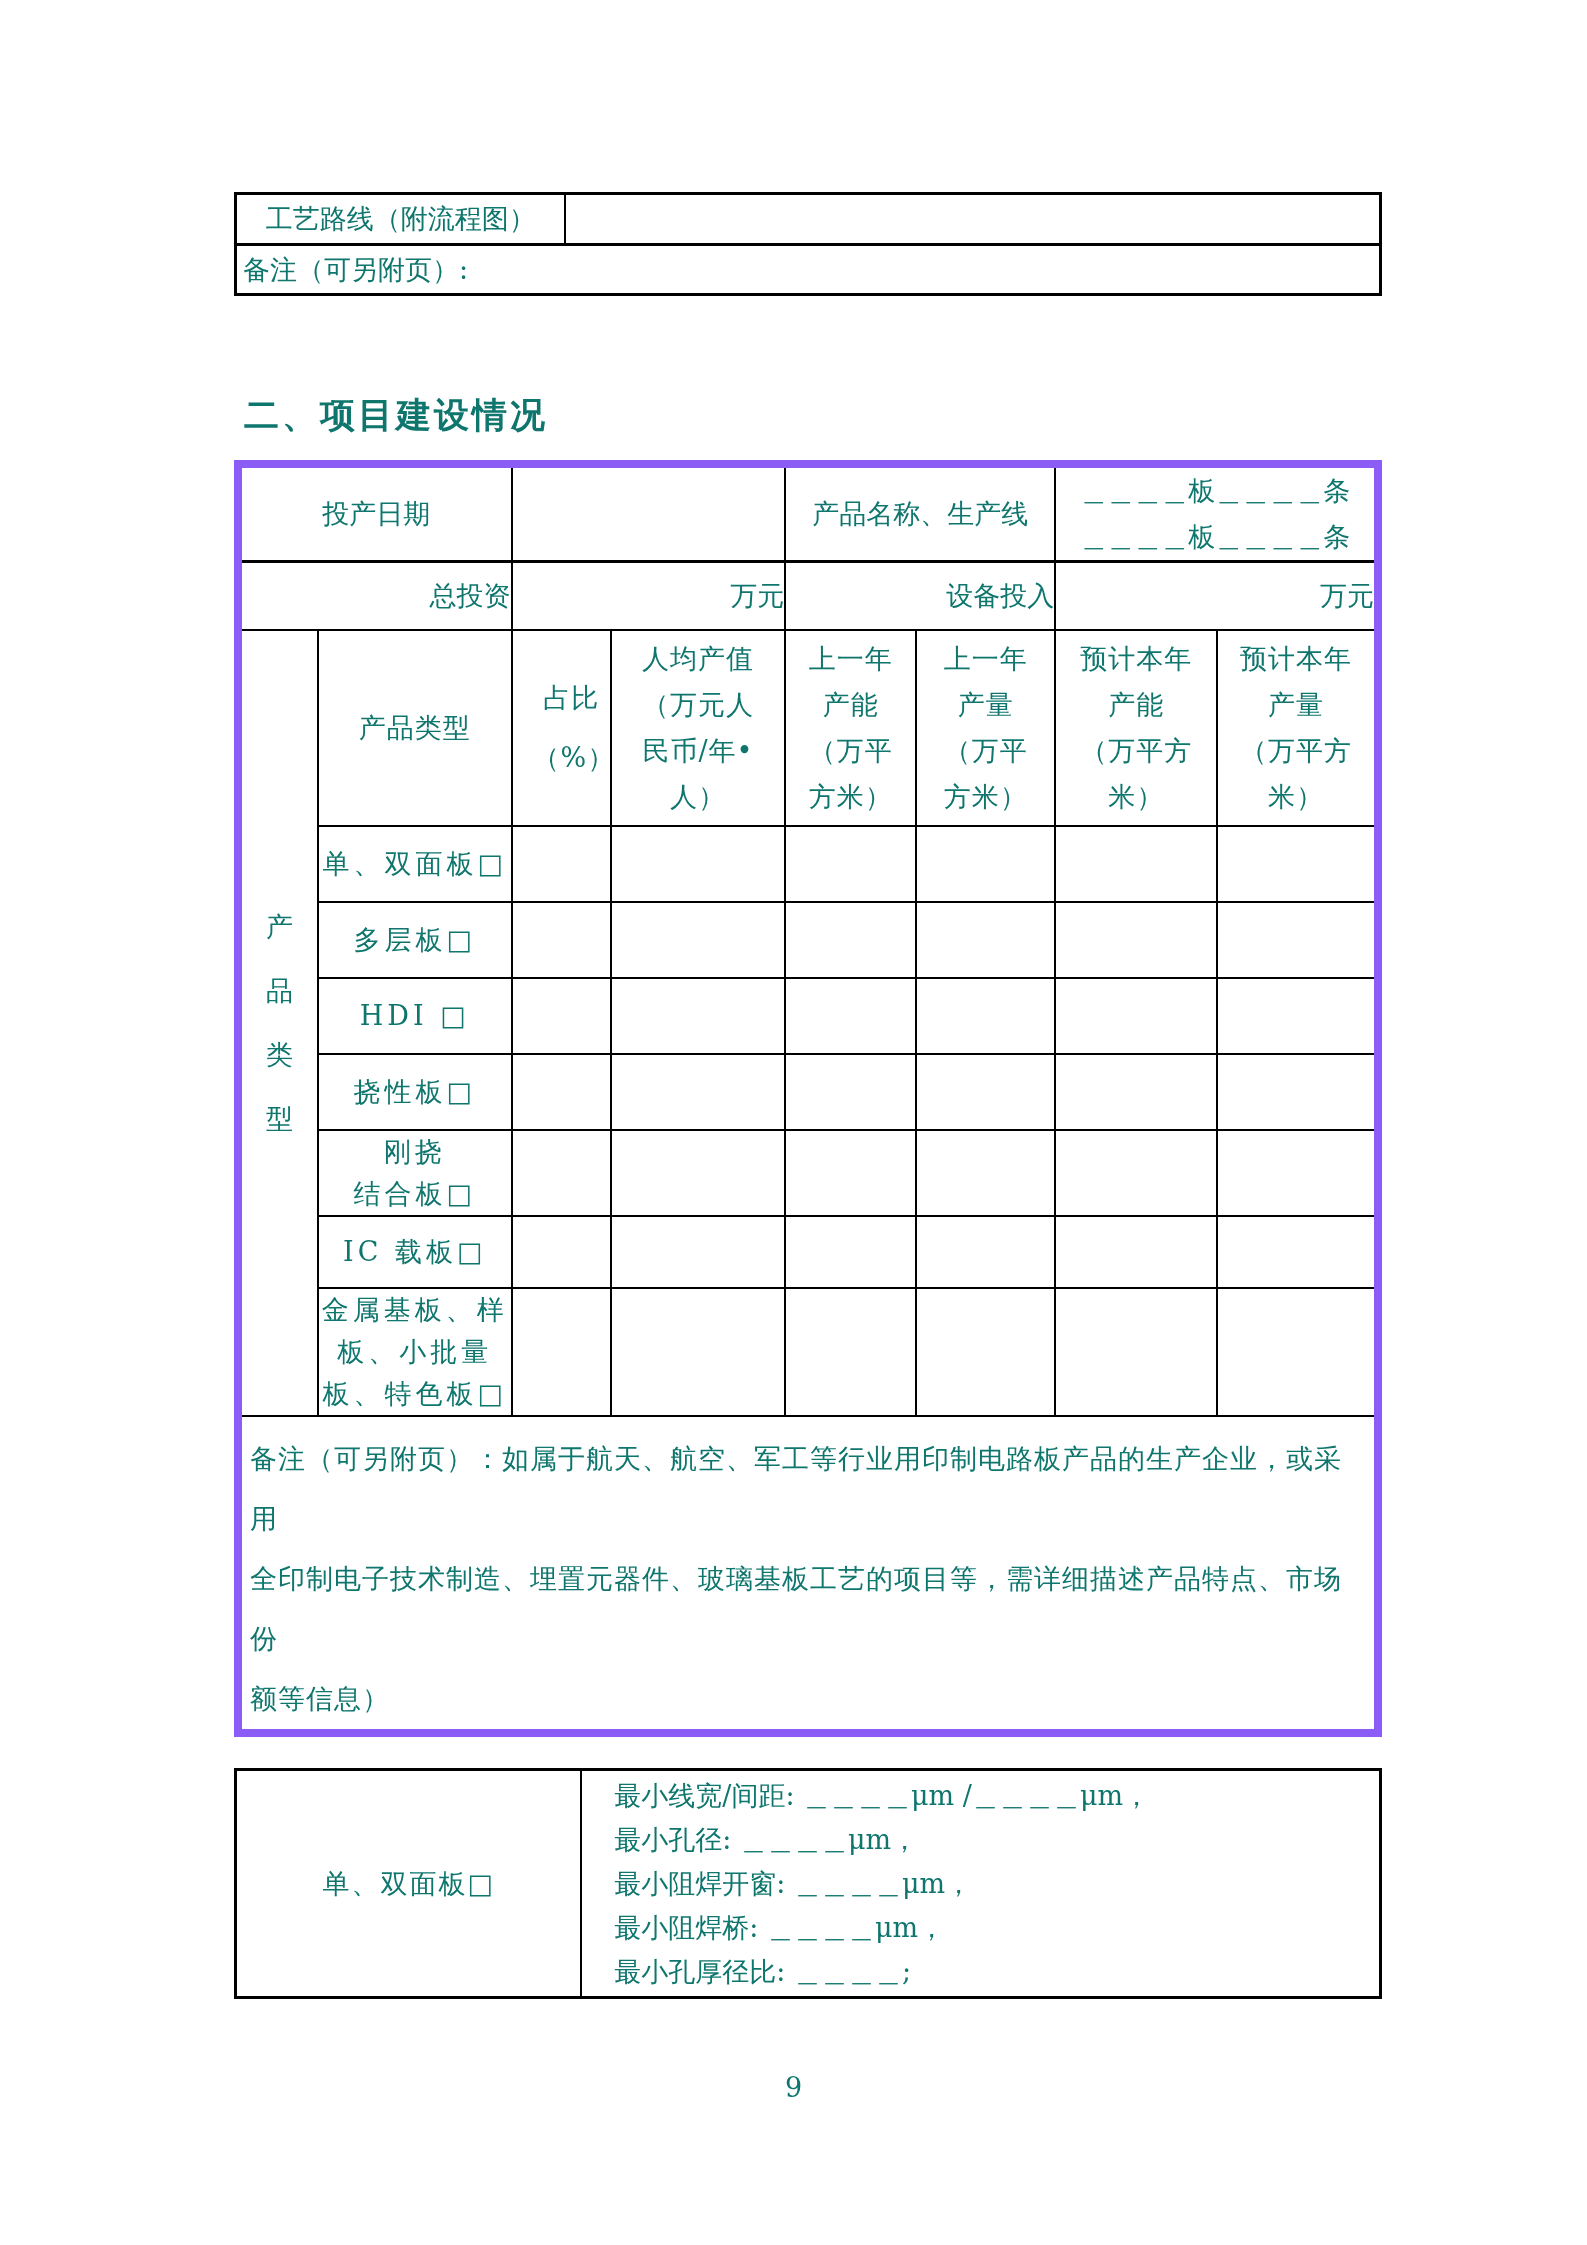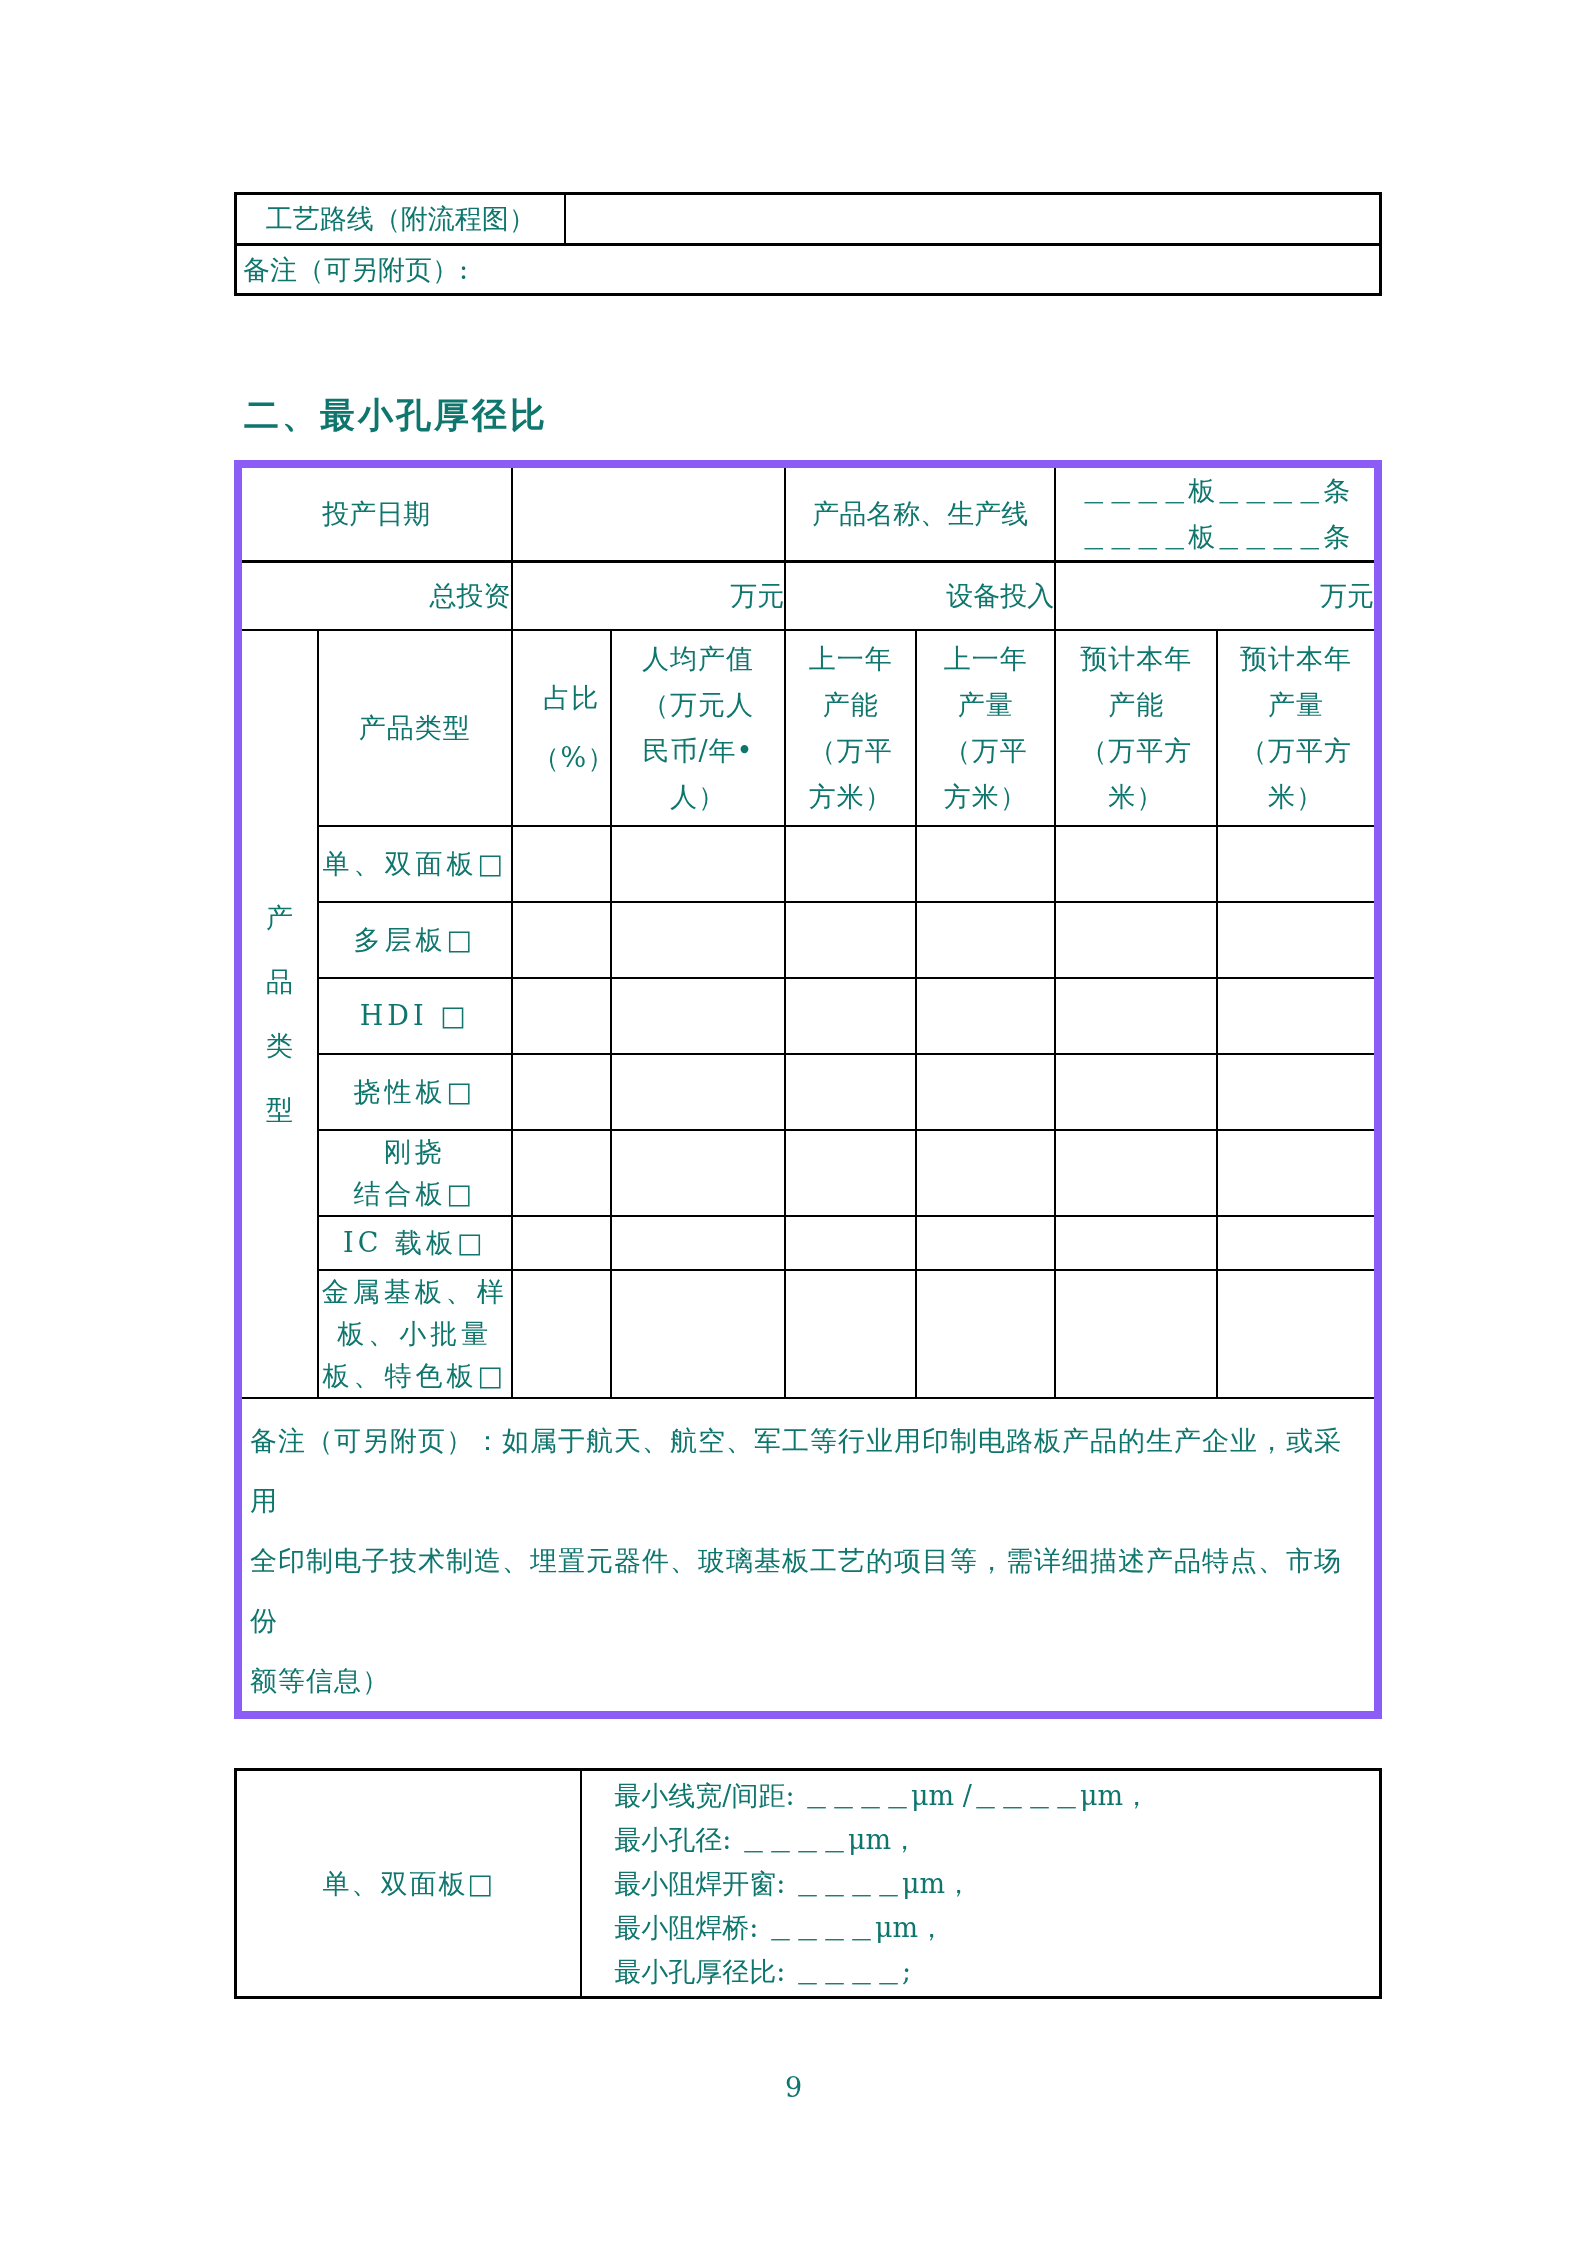--- a/index.html
+++ b/index.html
@@ -33,21 +33,21 @@
   }
   .h2 { top:392px; }
   .h3 { top:1690px; }
   
   .tbl-main { position:absolute; left:234px; top:460px; width:1148px; border:8px solid #8b5cf6; }
   .tbl-main .rowA td { height:96px; border-bottom-width:3px; }
   .tbl-main .rowB td { height:68px;text-align:right; }
   .tbl-main .rowH td { height:196px; }
   .tbl-main .prod td { height:76px; }
   .tbl-main .prod-tall td { height:86px; }
-  .tbl-main .prod-ic td { height:54px; }
+  .tbl-main .prod-ic td { height:72px; }
   .tbl-main .prod-xl td { height:126px; }
   .hdr-cell { white-space:pre-line; line-height:46px; letter-spacing:1px; }
   .hdr-ratio { white-space:pre-line; line-height:60px; letter-spacing:1px;padding-left:20px; }
   .side-cell { white-space:pre-line; line-height:64px; letter-spacing:9px; padding-left:9px; }
   .prod-label { white-space:pre-line; line-height:42px; letter-spacing:4px; }
   .blanks-cell { white-space:pre-line; line-height:46px; }
   .remark-cell {
     height:178px; text-align:left; vertical-align:top;
     padding:12px 14px 0 8px;
     line-height:60px; letter-spacing:1px;
@@ -79,21 +79,21 @@
         <tr class="r1">
       <td>工艺路线（附流程图）</td>
       <td></td>
     </tr>
     <tr class="r2">
       <td colspan="2">备注（可另附页）:</td>
     </tr>
   </tbody>
     </table>
 
-  <div class="heading h2">二、最小孔厚径比</div>
+  <div class="heading h2">二、项目建设情况</div>
 
   <table class="tbl-main">
     <colgroup>
       <col style="width:7.0%">
         <col style="width:17.0%">
         <col style="width:8.7%">
         <col style="width:15.3%">
       <col style="width:11.5%">
         <col style="width:12.2%">
         <col style="width:14.2%">

